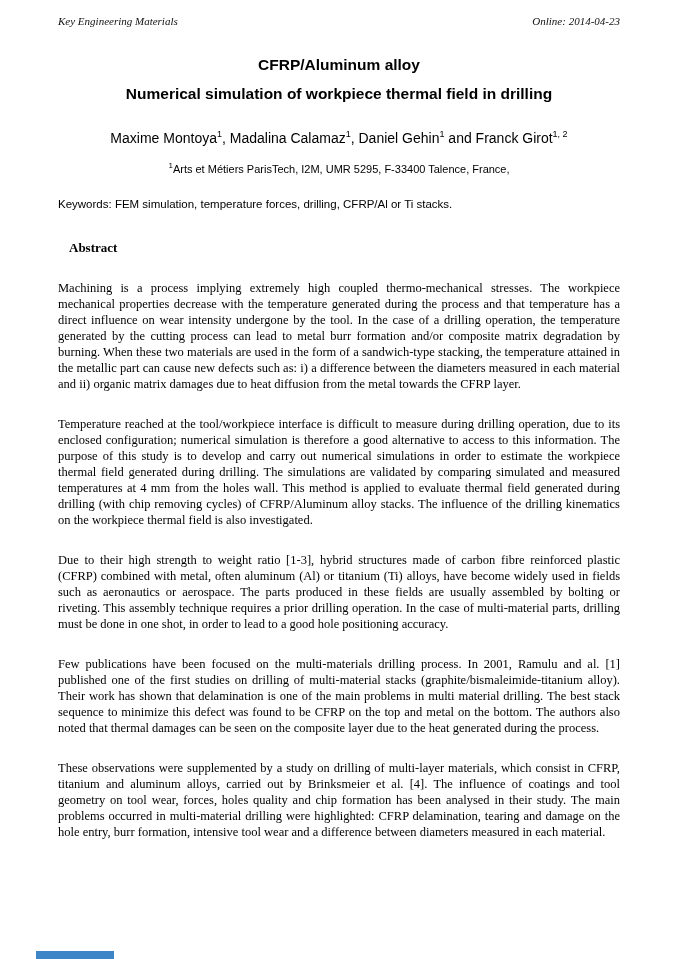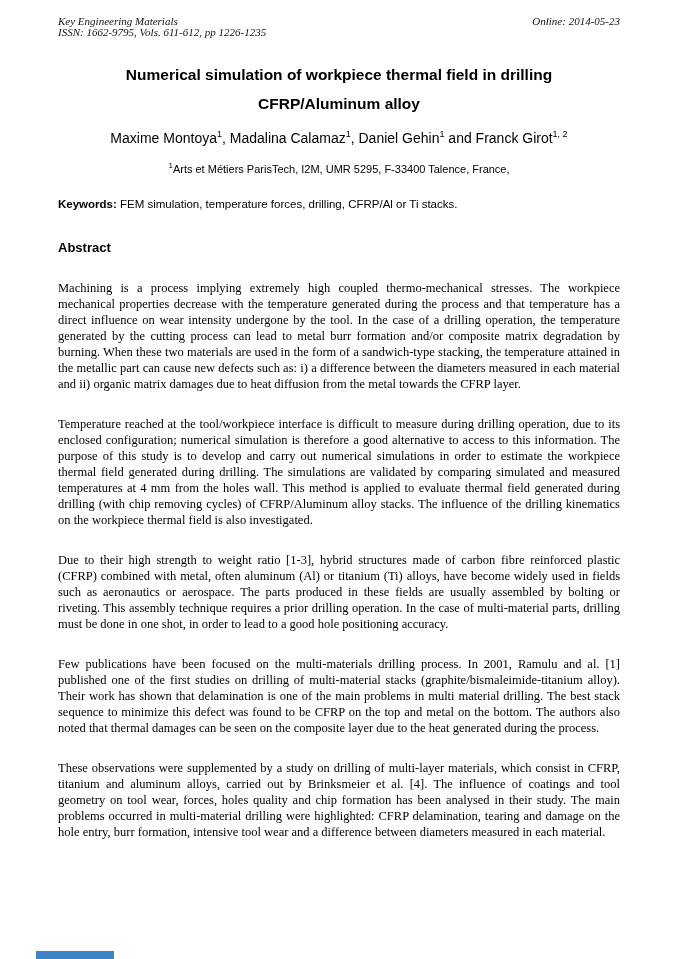--- a/index.html
+++ b/index.html
@@ -34,21 +34,21 @@
     margin-top: 23px;
     text-align: center;
     font-family: "Liberation Sans", sans-serif;
     font-weight: bold;
     font-size: 15.5px;
     line-height: 29px;
     color: #000;
   }
   
   .authors {
-    margin-top: 11px;
+    margin-top: 21px;
     text-align: center;
     font-family: "Liberation Sans", sans-serif;
     font-size: 14px;
     line-height: 19px;
   }
   .authors sup {
     font-size: 9px;
     vertical-align: super;
     line-height: 0;
   }
@@ -72,28 +72,28 @@
     line-height: 14px;
   }
   
   .keywords {
     margin-top: 21px;
     font-family: "Liberation Sans", sans-serif;
     font-size: 11.5px;
     line-height: 15px;
     text-align: left;
   }
-  .keywords .kw-label { font-weight: bold; }
+  .keywords .kw-label { font-weight: normal; }
   
   .section-heading {
-    font-family: Liberation Sans, sans-serif;
+    font-family: Liberation Serif, serif;
     font-weight: bold;
     font-size: 13px;
     line-height: 16px;
-    margin: 0;
+    margin: 11px;
   }
   .abstract-heading { margin-top: 28px; }
   .introduction-heading { margin-top: 33px; }
   .body-par {
     font-family: "Liberation Serif", serif;
     font-size: 12.5px;
     line-height: 16px;
     text-align: justify;
     margin: 24px 0 0 0;
   }
@@ -107,28 +107,27 @@
   }
 </style>
 </head>
 <body>
 
 <div class="page">
 
   <div class="hdr">
     <div class="hdr-row1">
       <span>Key Engineering Materials</span>
-      <span>Online: 2014-05-23</span>
+      <span>Online: 2014-04-23</span>
     </div>
-    <div>ISSN: 1662-9795, Vols. 611-612, pp 1226-1235</div>
   </div>
 
   <div class="title-block">
+    <div>CFRP/Aluminum alloy</div>
     <div>Numerical simulation of workpiece thermal field in drilling</div>
-    <div>CFRP/Aluminum alloy</div>
   </div>
 
   <p class="authors"><span>Maxime Montoya</span><sup>1</sup><span>, </span><span>Madalina Calamaz</span><sup>1</sup><span>, </span><span>Daniel Gehin</span><sup>1</sup><span> and </span><span>Franck Girot</span><sup>1, 2</sup></p>
 
   <p class="affil affil-1"><sup>1</sup><span>Arts et Métiers ParisTech, I2M, UMR 5295, F-33400 Talence, France,</span></p>
 
 
   <p class="keywords"><span class="kw-label">Keywords:</span><span> FEM simulation, temperature forces, drilling, CFRP/Al or Ti stacks.</span></p>
 
   <h2 class="section-heading abstract-heading">Abstract</h2>

